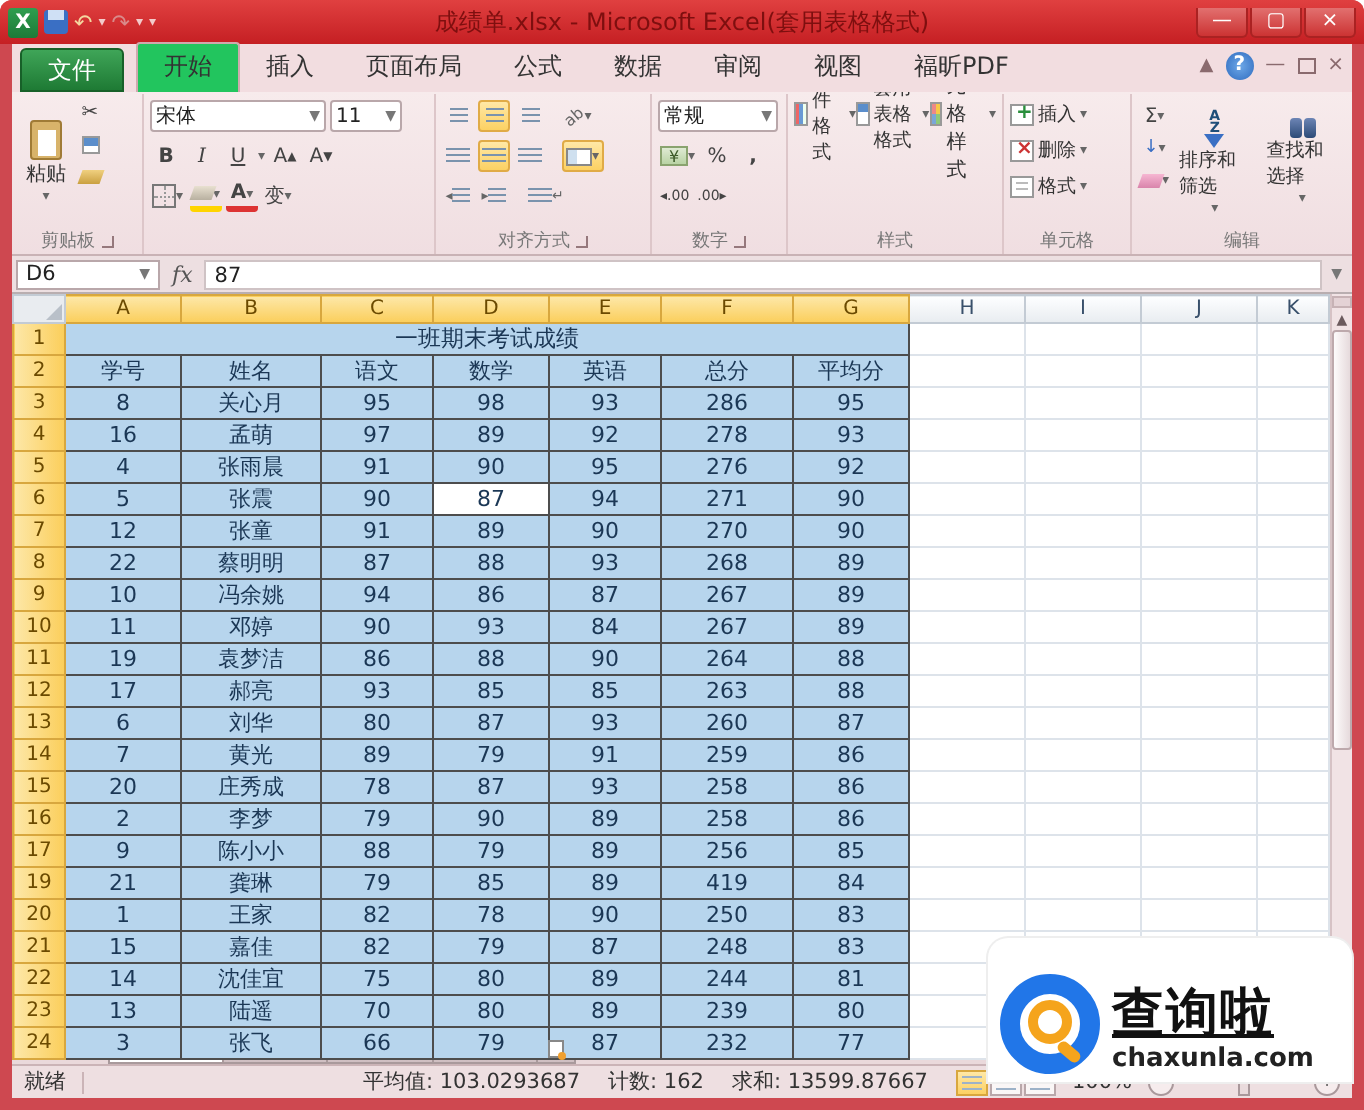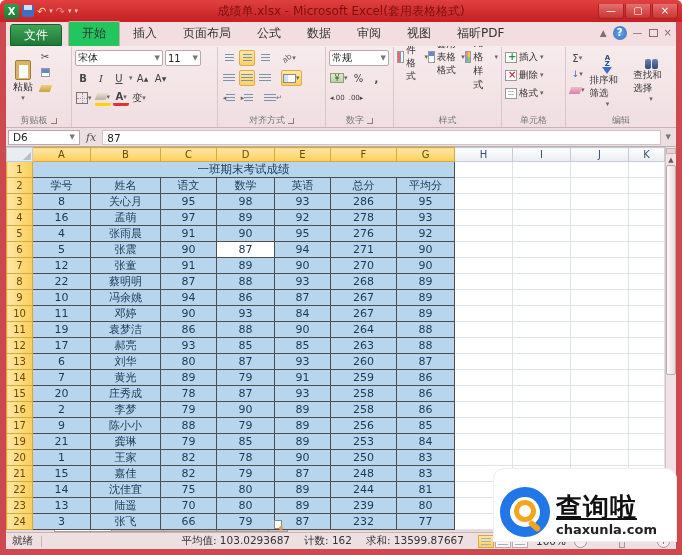--- a/index.html
+++ b/index.html
@@ -704,21 +704,21 @@
               <td class="emp"></td>
               <td class="emp"></td>
             </tr>
             <tr style="height: 14.83px;">
               <td class="rh">19</td>
               <td class="sel">21</td>
               <td class="sel">龚琳</td>
               <td class="sel">79</td>
               <td class="sel">85</td>
               <td class="sel">89</td>
-              <td class="sel">253</td>
+              <td class="sel">419</td>
               <td class="sel">84</td>
               <td class="emp"></td>
               <td class="emp"></td>
               <td class="emp"></td>
               <td class="emp"></td>
             </tr>
             <tr style="height: 14.83px;">
               <td class="rh">20</td>
               <td class="sel">1</td>
               <td class="sel">王家</td>

